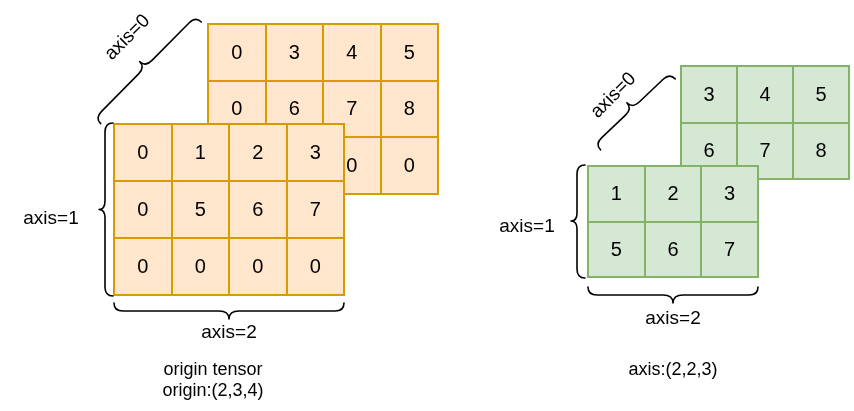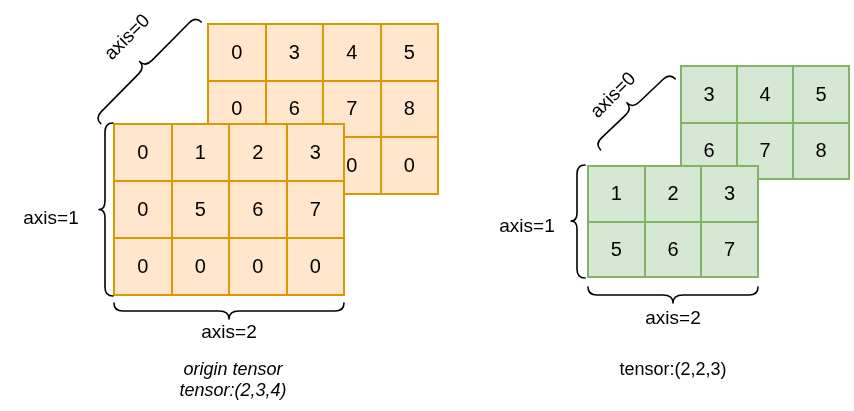--- a/index.html
+++ b/index.html
@@ -68,23 +68,23 @@
       <div class="cell" style="background: rgb(255, 230, 204);">0</div>
       <div class="cell" style="background: rgb(255, 230, 204);">0</div>
     </div>
 
   <div class="axis-label rot" style="left:127px; top:37px;">axis=0</div>
 
   <div class="axis-label center" style="left:10px; top:207px; width:82px;">axis=1</div>
 
   <div class="axis-label center" style="left:169px; top:321px; width:120px;">axis=2</div>
 
-  <div class="caption" style="left:133px; top:359px; width:200px;font-style:italic;">
+  <div class="caption" style="left:113px; top:359px; width:200px;">
     <div>origin tensor</div>
-    <div>tensor:(2,3,4)</div>
+    <div>origin:(2,3,4)</div>
   </div>
 
   <div class="grid" style="left: 680px; top: 65px; width: 170px; height: 115px; background: rgb(130, 179, 102); grid-template-columns: repeat(3, 1fr); grid-template-rows: repeat(2, 1fr);">
       <div class="cell" style="background: rgb(213, 232, 212);">3</div>
       <div class="cell" style="background: rgb(213, 232, 212);">4</div>
       <div class="cell" style="background: rgb(213, 232, 212);">5</div>
       <div class="cell" style="background: rgb(213, 232, 212);">6</div>
       <div class="cell" style="background: rgb(213, 232, 212);">7</div>
       <div class="cell" style="background: rgb(213, 232, 212);">8</div>
     </div>
@@ -98,21 +98,21 @@
       <div class="cell" style="background: rgb(213, 232, 212);">7</div>
     </div>
 
   <div class="axis-label rot" style="left:613px; top:95px;">axis=0</div>
 
   <div class="axis-label center" style="left:492px; top:215px; width:70px;">axis=1</div>
 
   <div class="axis-label center" style="left:613px; top:307px; width:120px;">axis=2</div>
 
   <div class="caption" style="left:573px; top:359px; width:200px;">
-    <div>tensor:(2,2,3)</div>
+    <div>axis:(2,2,3)</div>
   </div>
 
   <svg class="overlay" width="854" height="411" viewBox="0 0 854 411">
 
     <g transform="translate(95,118) rotate(-45.3)">
       <path d="M 0 8 Q 0 0 9 0 L 62 0 Q 71.5 0 71.5 -8 Q 71.5 0 81 0 L 134 0 Q 143 0 143 8"></path>
     </g>
 
     <g transform="translate(99,122)">
       <path d="M 14 1 Q 6 1 6 10 L 6 79 Q 6 87.5 0 87.5 Q 6 87.5 6 96 L 6 165 Q 6 174 14 174"></path>

